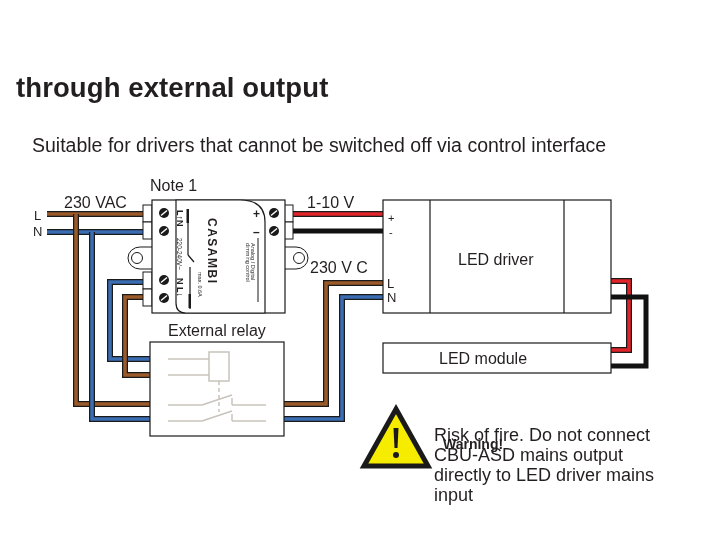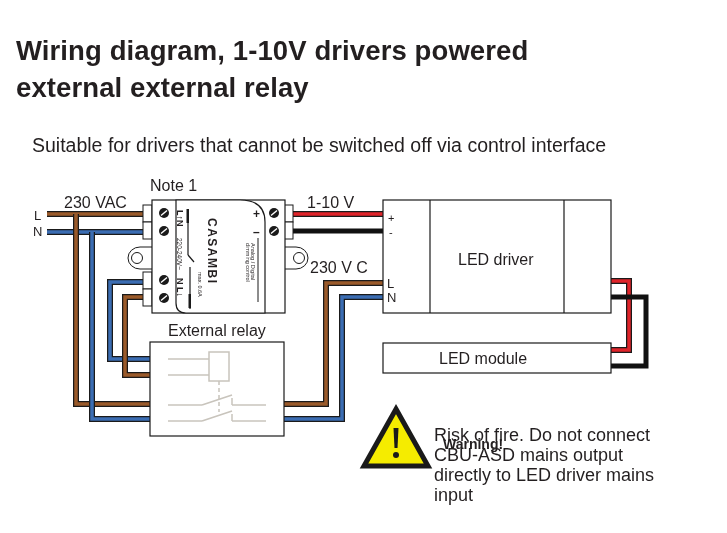--- a/index.html
+++ b/index.html
@@ -8,22 +8,22 @@
     .subtitle { position: absolute; left: 16px; top: 116px; font-size: 19.5px; line-height: 27px; color: #231f20; margin: 16px; width: 620px; }
     svg.diagram { position: absolute; left: 0; top: 0; }
     .lbl { font-family: "Liberation Sans", sans-serif; fill: #231f20; }
     .warn-title { position: absolute; left: 443px; top: 404px; font-size: 14px; font-weight: bold; margin-top: 32px; }
     .warn-body { position: absolute; left: 434px; top: 425px; font-size: 18px; line-height: 20px; width: 230px; }
   </style>
 </head>
 <body>
 
 <h1 class="title">
-  <span>Wiring diagram, 1-10V drivers powered</span><br>
-  <span>external external relay</span>
+  <br>
+  <span>through external output</span>
 </h1>
 <p class="subtitle">Suitable for drivers that cannot be switched off via control interface</p>
 
 <svg class="diagram" width="727" height="533" viewBox="0 0 727 533">
   <defs>
 
     <g id="screw">
       <circle cx="0" cy="0" r="5" fill="#1a1a1a"></circle>
       <line x1="-3" y1="2.5" x2="3" y2="-2.5" stroke="#ffffff" stroke-width="1.4"></line>
     </g>

